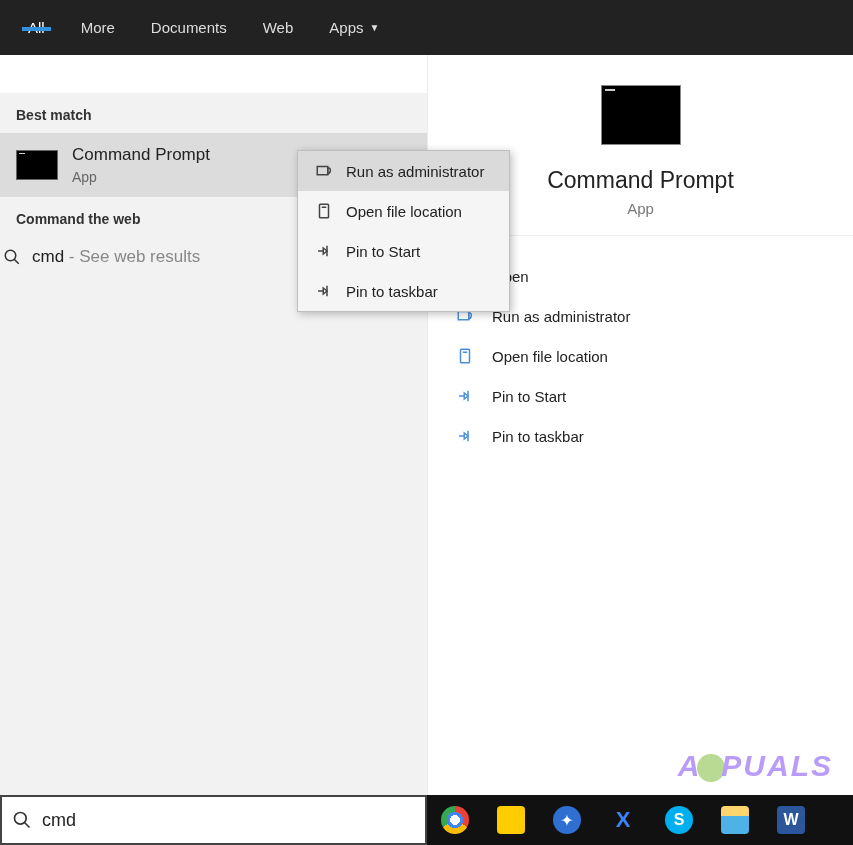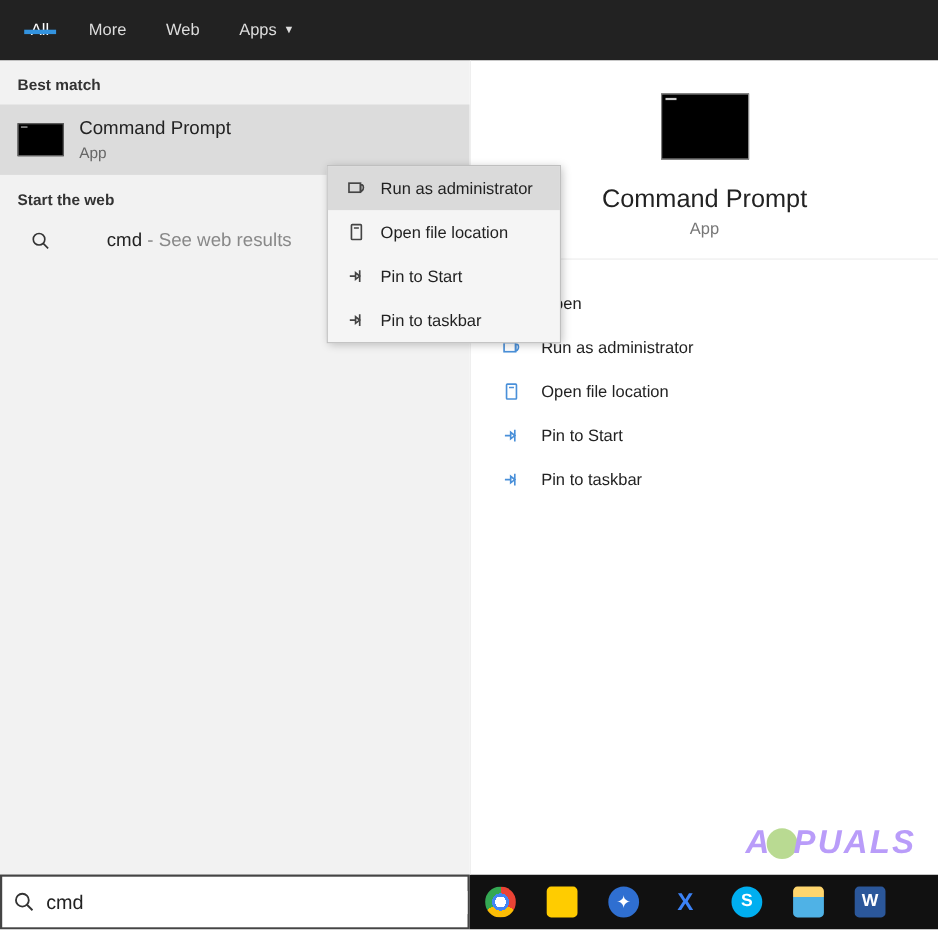--- a/index.html
+++ b/index.html
@@ -7,33 +7,33 @@
 
   
   .tabs { height: 55px; background: #222; display: flex; align-items: center; padding: 16px 10px; }
   .tab { color: #ddd; font-size: 15px; padding: 0 18px; height: 100%; display: flex; align-items: center; cursor: pointer; position: relative; }
   .tab.selected { color: #fff; }
   .tab.selected::after { content:""; position:absolute; left:12px; right:12px; bottom:8px; height:4px; background:#3393df; }
   .tab .chev { margin-left: 6px; font-size: 10px; }
 
   
   .body { display: flex; height: 740px; }
-  .left { width: 427px; background: #f2f2f2; }
+  .left { width: 427px; background: #f2f2f2; margin-top: 38px; }
   .right { width: 426px; background: #fff; border-left: 1px solid #ececec; position: relative; }
 
   .section-label { font-size: 14px; font-weight: 600; color: #333; padding: 14px 16px 10px; }
 
   .match-row { display:flex; align-items:center; padding: 12px 16px; background:#dcdcdc; cursor:pointer; }
   .cmd-thumb { width:42px; height:30px; background:#000; border:1px solid #666; position:relative; }
   .cmd-thumb::before { content:""; position:absolute; left:2px; top:2px; width:6px; height:1px; background:#ccc; }
   .match-text { margin-left:14px; display:flex; flex-direction:column; }
   .match-title { font-size:17px; color:#222; }
   .match-sub { font-size:14px; color:#666; margin-top:4px; }
 
-  .web-row { display:flex; align-items:center; padding: 10px 25px; cursor:pointer;gap:40px; }
+  .web-row { display:flex; align-items:center; padding: 10px 0; cursor:pointer; }
   .web-row .icon { width:24px; display:flex; justify-content:center; color:#333; }
   .web-text { margin-left:8px; font-size:17px; color:#222; }
   .web-suffix { color:#888; }
 
   
   .ctx-menu {
     position: absolute; left: 297px; top: 150px; width: 213px;
     background: #f5f5f5; border: 1px solid #bfbfbf;
     box-shadow: 2px 2px 8px rgba(0,0,0,.25); z-index: 50;
   }
@@ -66,41 +66,42 @@
   .tb-icon { width:28px; height:28px; border-radius:4px; }
 
   svg { display:block; }
 </style>
 </head>
 <body>
 
 <div class="tabs">
   <div class="tab selected">All</div>
   <div class="tab">More</div>
+  <div class="tab">Documents</div>
   <div class="tab">Web</div>
   <div class="tab">
     <span>Apps</span>
     <span class="chev">▼</span>
   </div>
 </div>
 
 <div class="body">
 
   <div class="left">
     <div class="section-label">Best match</div>
 
     <div class="match-row">
       <div class="cmd-thumb"></div>
       <div class="match-text">
         <span class="match-title">Command Prompt</span>
         <span class="match-sub">App</span>
       </div>
     </div>
 
-    <div class="section-label">Start the web</div>
+    <div class="section-label">Command the web</div>
 
     <div class="web-row">
       <span class="icon">
         <svg width="18" height="18" viewBox="0 0 24 24" fill="none" stroke="currentColor" stroke-width="2">
             <circle cx="10" cy="10" r="7"></circle>
             <line x1="21" y1="21" x2="15" y2="15"></line>
           </svg>
       </span>
       <span class="web-text">
         <span>cmd</span><span class="web-suffix"> - See web results</span>

